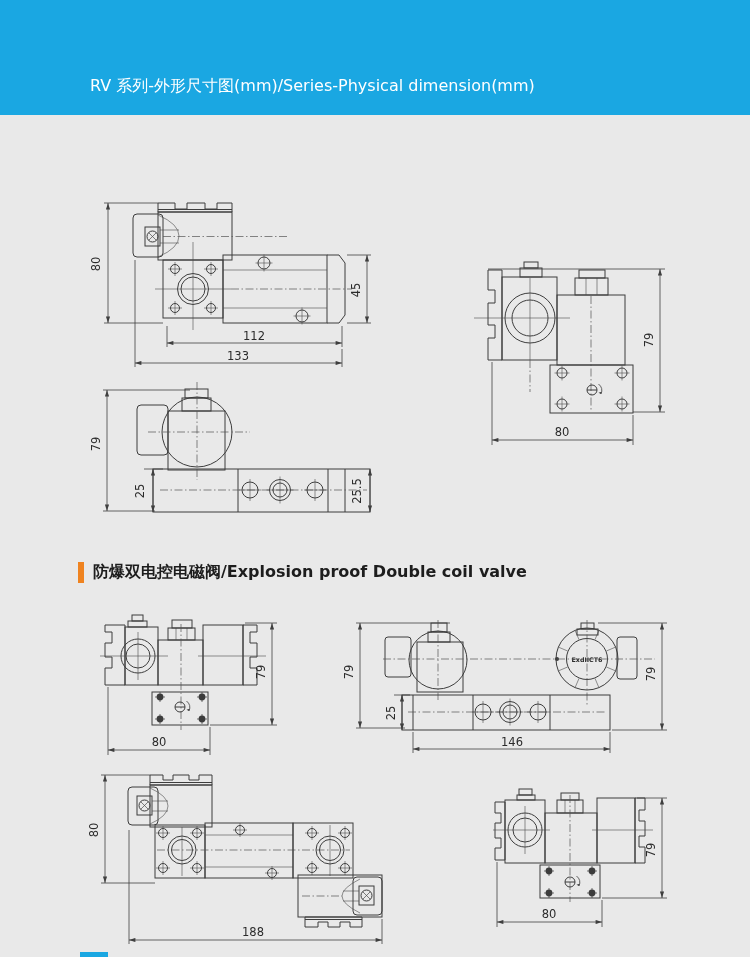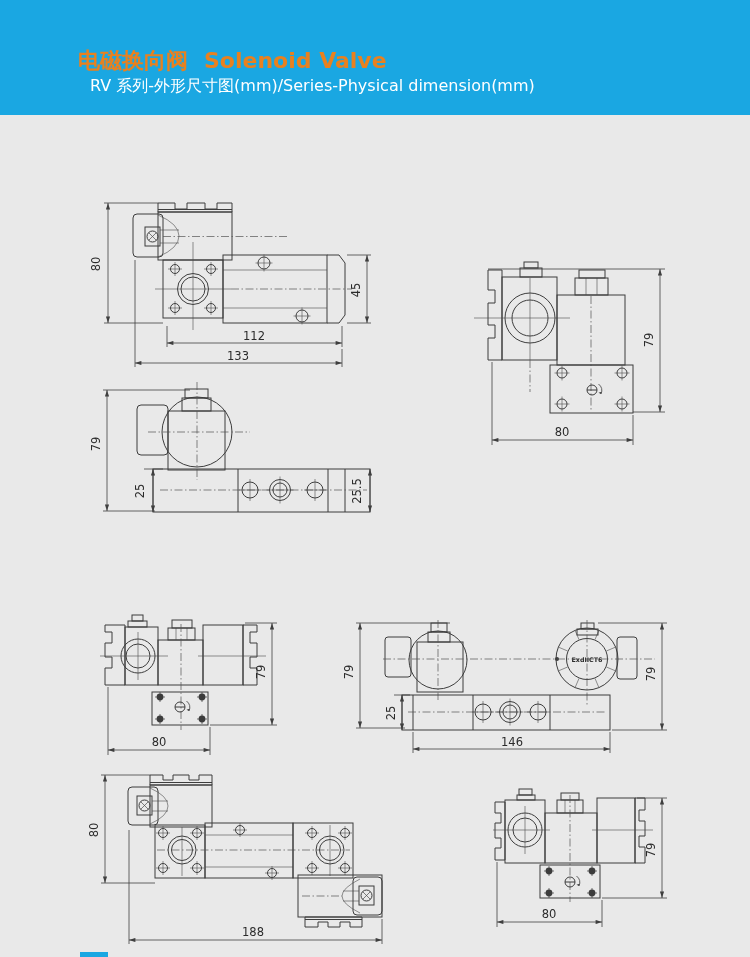--- a/index.html
+++ b/index.html
@@ -72,23 +72,20 @@
       <g id="sl">
           <circle r="5" fill="none" stroke="#3d3d3d" stroke-width="1"></circle>
           <line x1="-5" x2="5" y1="0" y2="0" stroke="#3d3d3d" stroke-width="1"></line>
           <path d="M6.5,-6 A8.5,8.5 0 0 1 9,4" fill="none" stroke="#3d3d3d" stroke-width="0.8"></path>
           <path d="M9,4 l-2.5,-1.2 l3.2,-1 Z" fill="#3d3d3d"></path>
         </g>
     </defs>
   </svg>
 
   <header class="hdr">
-    <div class="hdr-title">
-      <span>电磁换向阀</span><span class="en">Solenoid Valve</span>
-    </div>
     <div class="hdr-sub">RV 系列-外形尺寸图(mm)/Series-Physical dimension(mm)</div>
   </header>
 
 
   <svg class="draw" style="left:60px;top:180px" width="340" height="205" viewBox="0 0 340 205">
     <g>
       <path class="ln" d="M98,32 V23 H115 V29 H127 V23 H145 V29 H157 V23 H172 V32 Z"></path>
       <line class="ln" x1="98" y1="29.5" x2="172" y2="29.5"></line>
       <rect class="ln" x="98" y="32" width="74" height="48"></rect>
       <rect class="ln" x="73" y="34" width="30" height="43" rx="4"></rect>
@@ -218,20 +215,24 @@
       <line class="dm" x1="84" y1="89" x2="103" y2="89"></line>
       <line class="dm" x1="93" y1="89" x2="93" y2="132" marker-start="url(#arw)" marker-end="url(#arw)"></line>
       <text class="dt" x="84" y="111" text-anchor="middle" transform="rotate(-90 84 111)">25</text>
     </g>
     <g>
       <line class="dm" x1="310" y1="89" x2="310" y2="132" marker-start="url(#arw)" marker-end="url(#arw)"></line>
       <text class="dt" x="301" y="111" text-anchor="middle" transform="rotate(-90 301 111)">25.5</text>
     </g>
   </svg>
 
+  <div class="sec-hd" style="top:562px">
+    <span class="bar"></span>
+    <h2>防爆双电控电磁阀/Explosion proof Double coil valve</h2>
+  </div>
 
   <svg class="draw" style="left:80px;top:610px" width="250" height="150" viewBox="0 0 250 150">
     <g>
       <path class="ln" d="M45,15 H25 V22 H32 V33 H25 V47 H32 V58 H25 V75 H45 Z"></path>
     </g>
     <g>
       <rect class="ln" x="45" y="17" width="33" height="58"></rect>
       <circle class="ln" cx="58" cy="46" r="17"></circle>
       <circle class="ln" cx="58" cy="46" r="12"></circle>
       <rect class="ln" x="52" y="5" width="11" height="6"></rect>

